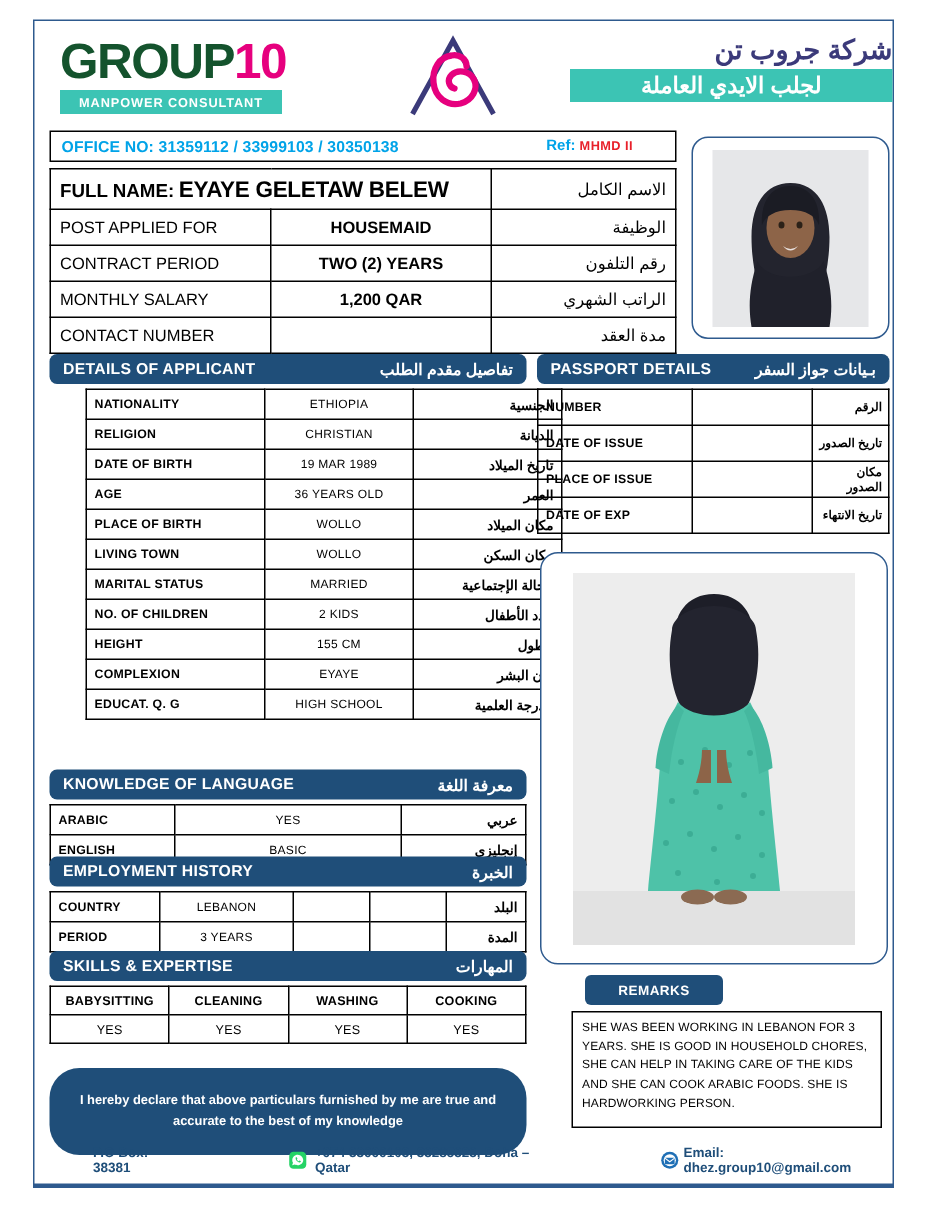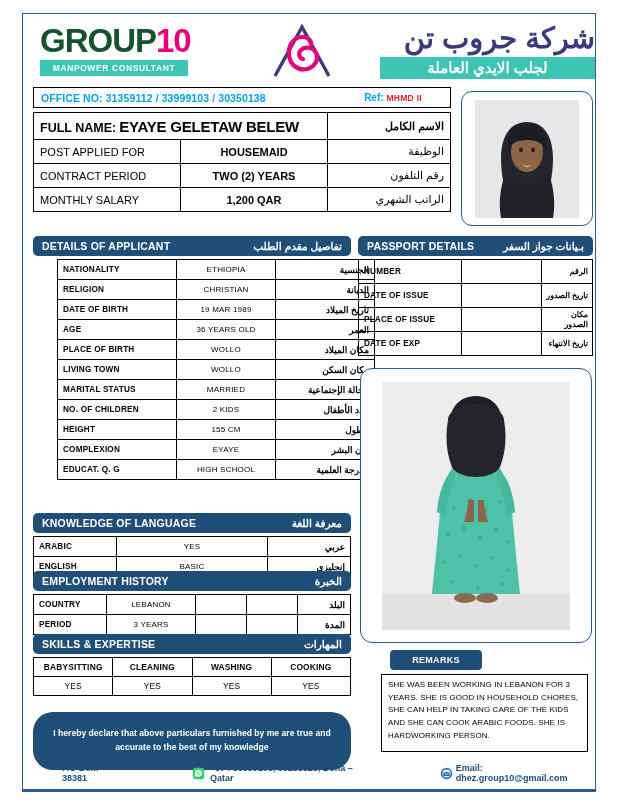--- a/index.html
+++ b/index.html
@@ -26,21 +26,21 @@
   .logo-sub{
     margin-top:3px;background:#3CC4B4;color:#ffffff;
     font-size:8.5px;font-weight:bold;letter-spacing:.6px;
     text-align:center;padding:3px 0 3px 0;width:148px;
   }
 
   .mark{position:absolute;left:270px;top:22px;width:64px;height:58px;}
 
   .ar-logo{position:absolute;right:22px;top:24px;width:215px;text-align:right;}
   .ar-logo-main{
-    font-size:29px;font-weight:bold;color:#3B3A7A;line-height:1;
+    font-size:18px;font-weight:bold;color:#3B3A7A;line-height:1;
     direction:rtl;
   }
   .ar-logo-sub{
     margin-top:4px;background:#3CC4B4;color:#ffffff;direction:rtl;
     font-size:15px;font-weight:bold;text-align:center;padding:2px 4px;
   }
 
   
   .office-row{
     position:absolute;left:33px;top:87px;width:418px;height:21px;
@@ -71,21 +71,21 @@
   .top-table td{
     border:1.3px solid #000;height:23px;padding:0 6px;
     font-size:11px;color:#000;
   }
   .top-table tr.name-row td{height:26px;}
   .lbl-en{font-size:11.5px;}
   .name-lbl{font-size:12.5px;font-weight:bold;}
   .name-val{font-size:15px;font-weight:bold;letter-spacing:-.2px;}
   .val-c{text-align:center;font-weight:bold;font-size:11px;}
   .ar{direction:rtl;text-align:right;font-size:11px;}
-  .ar-name{direction:rtl;text-align:right;font-size:12.5px;font-weight:bold;}
+  .ar-name{direction:rtl;text-align:right;font-size:12.5px;}
 
   
   .sec{
     background:#1F4E79;color:#ffffff;border-radius:5px;
     height:20px;display:flex;align-items:center;
     padding:0 9px;box-sizing:border-box;
   }
   .sec-en{font-size:10.5px;font-weight:bold;letter-spacing:.2px;flex:1;}
   .sec-ar{font-size:10.5px;font-weight:bold;direction:rtl;}
 
@@ -221,20 +221,25 @@
     </tr>
     <tr>
       <td class="lbl-en">CONTRACT PERIOD</td>
       <td class="val-c">TWO (2) YEARS</td>
       <td class="ar">رقم التلفون</td>
     </tr>
     <tr>
       <td class="lbl-en">MONTHLY SALARY</td>
       <td class="val-c">1,200 QAR</td>
       <td class="ar">الراتب الشهري</td>
+    </tr>
+    <tr>
+      <td class="lbl-en">CONTACT NUMBER</td>
+      <td class="val-c"></td>
+      <td class="ar">مدة العقد</td>
     </tr>
   </tbody>
     </table>
 
   <div class="blk-details">
     <div class="sec">
       <span class="sec-en">DETAILS OF APPLICANT</span>
       <span class="sec-ar">تفاصيل مقدم الطلب</span>
     </div>
     <table class="dtable">

